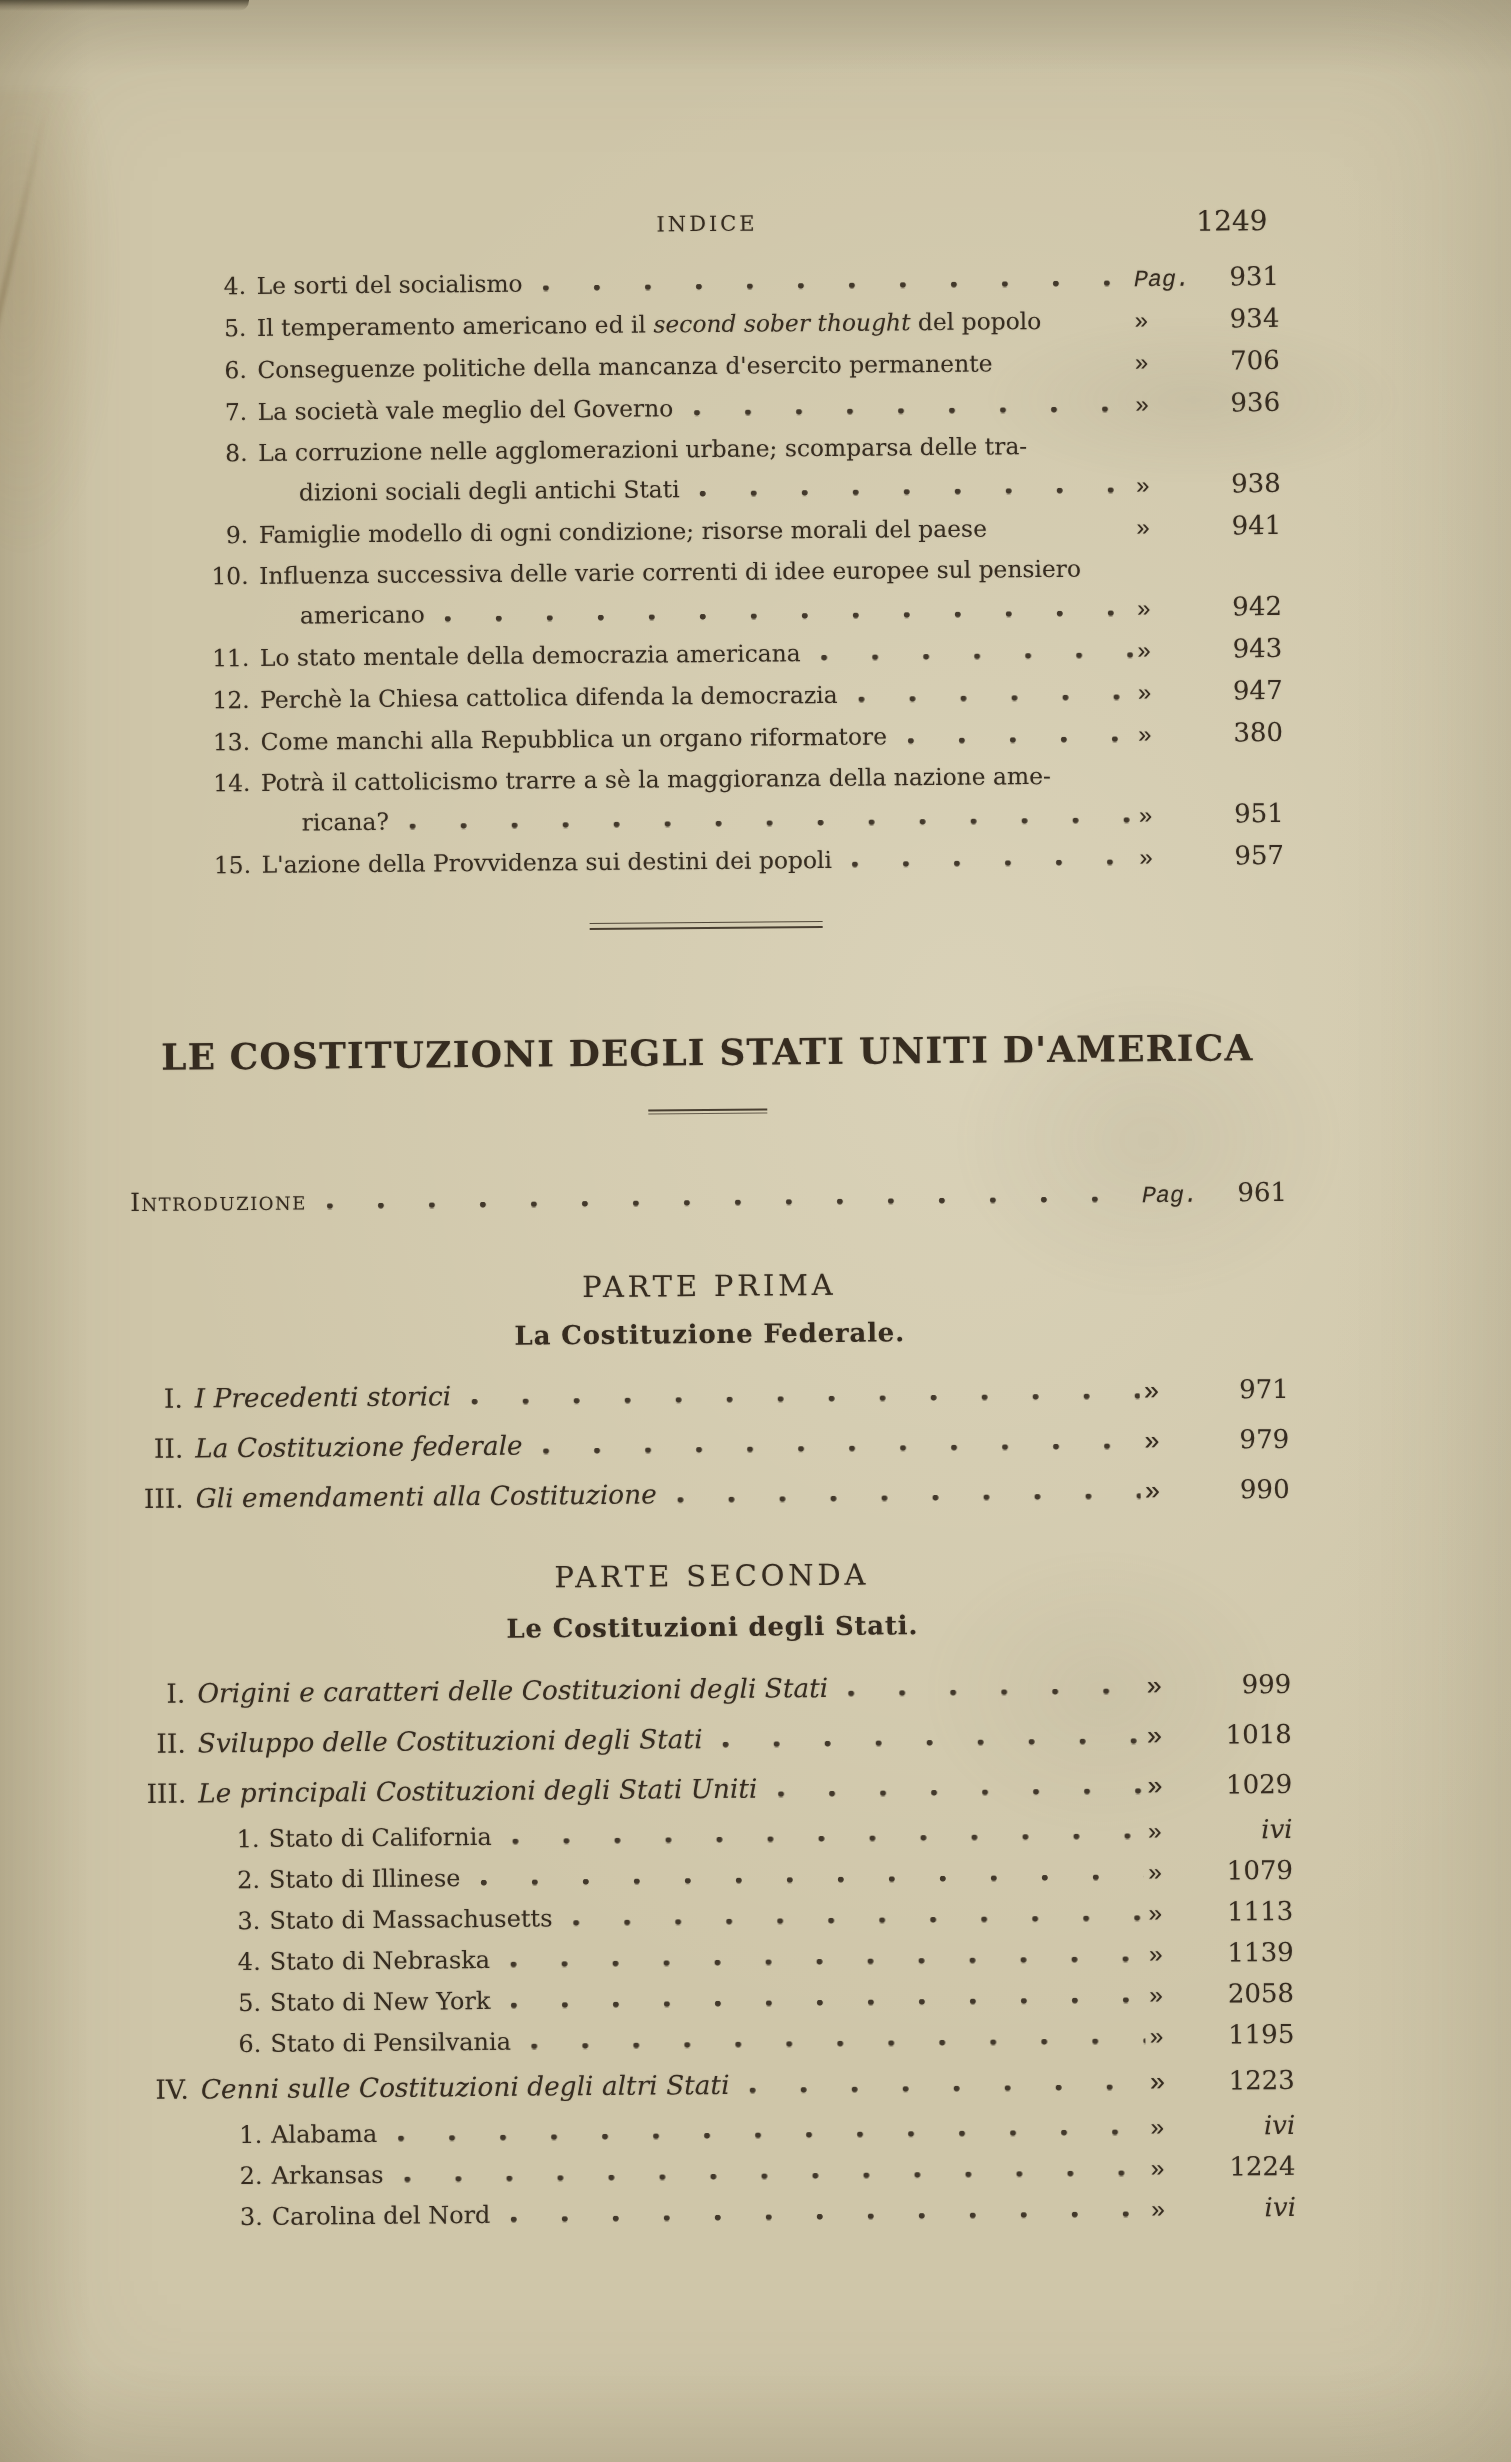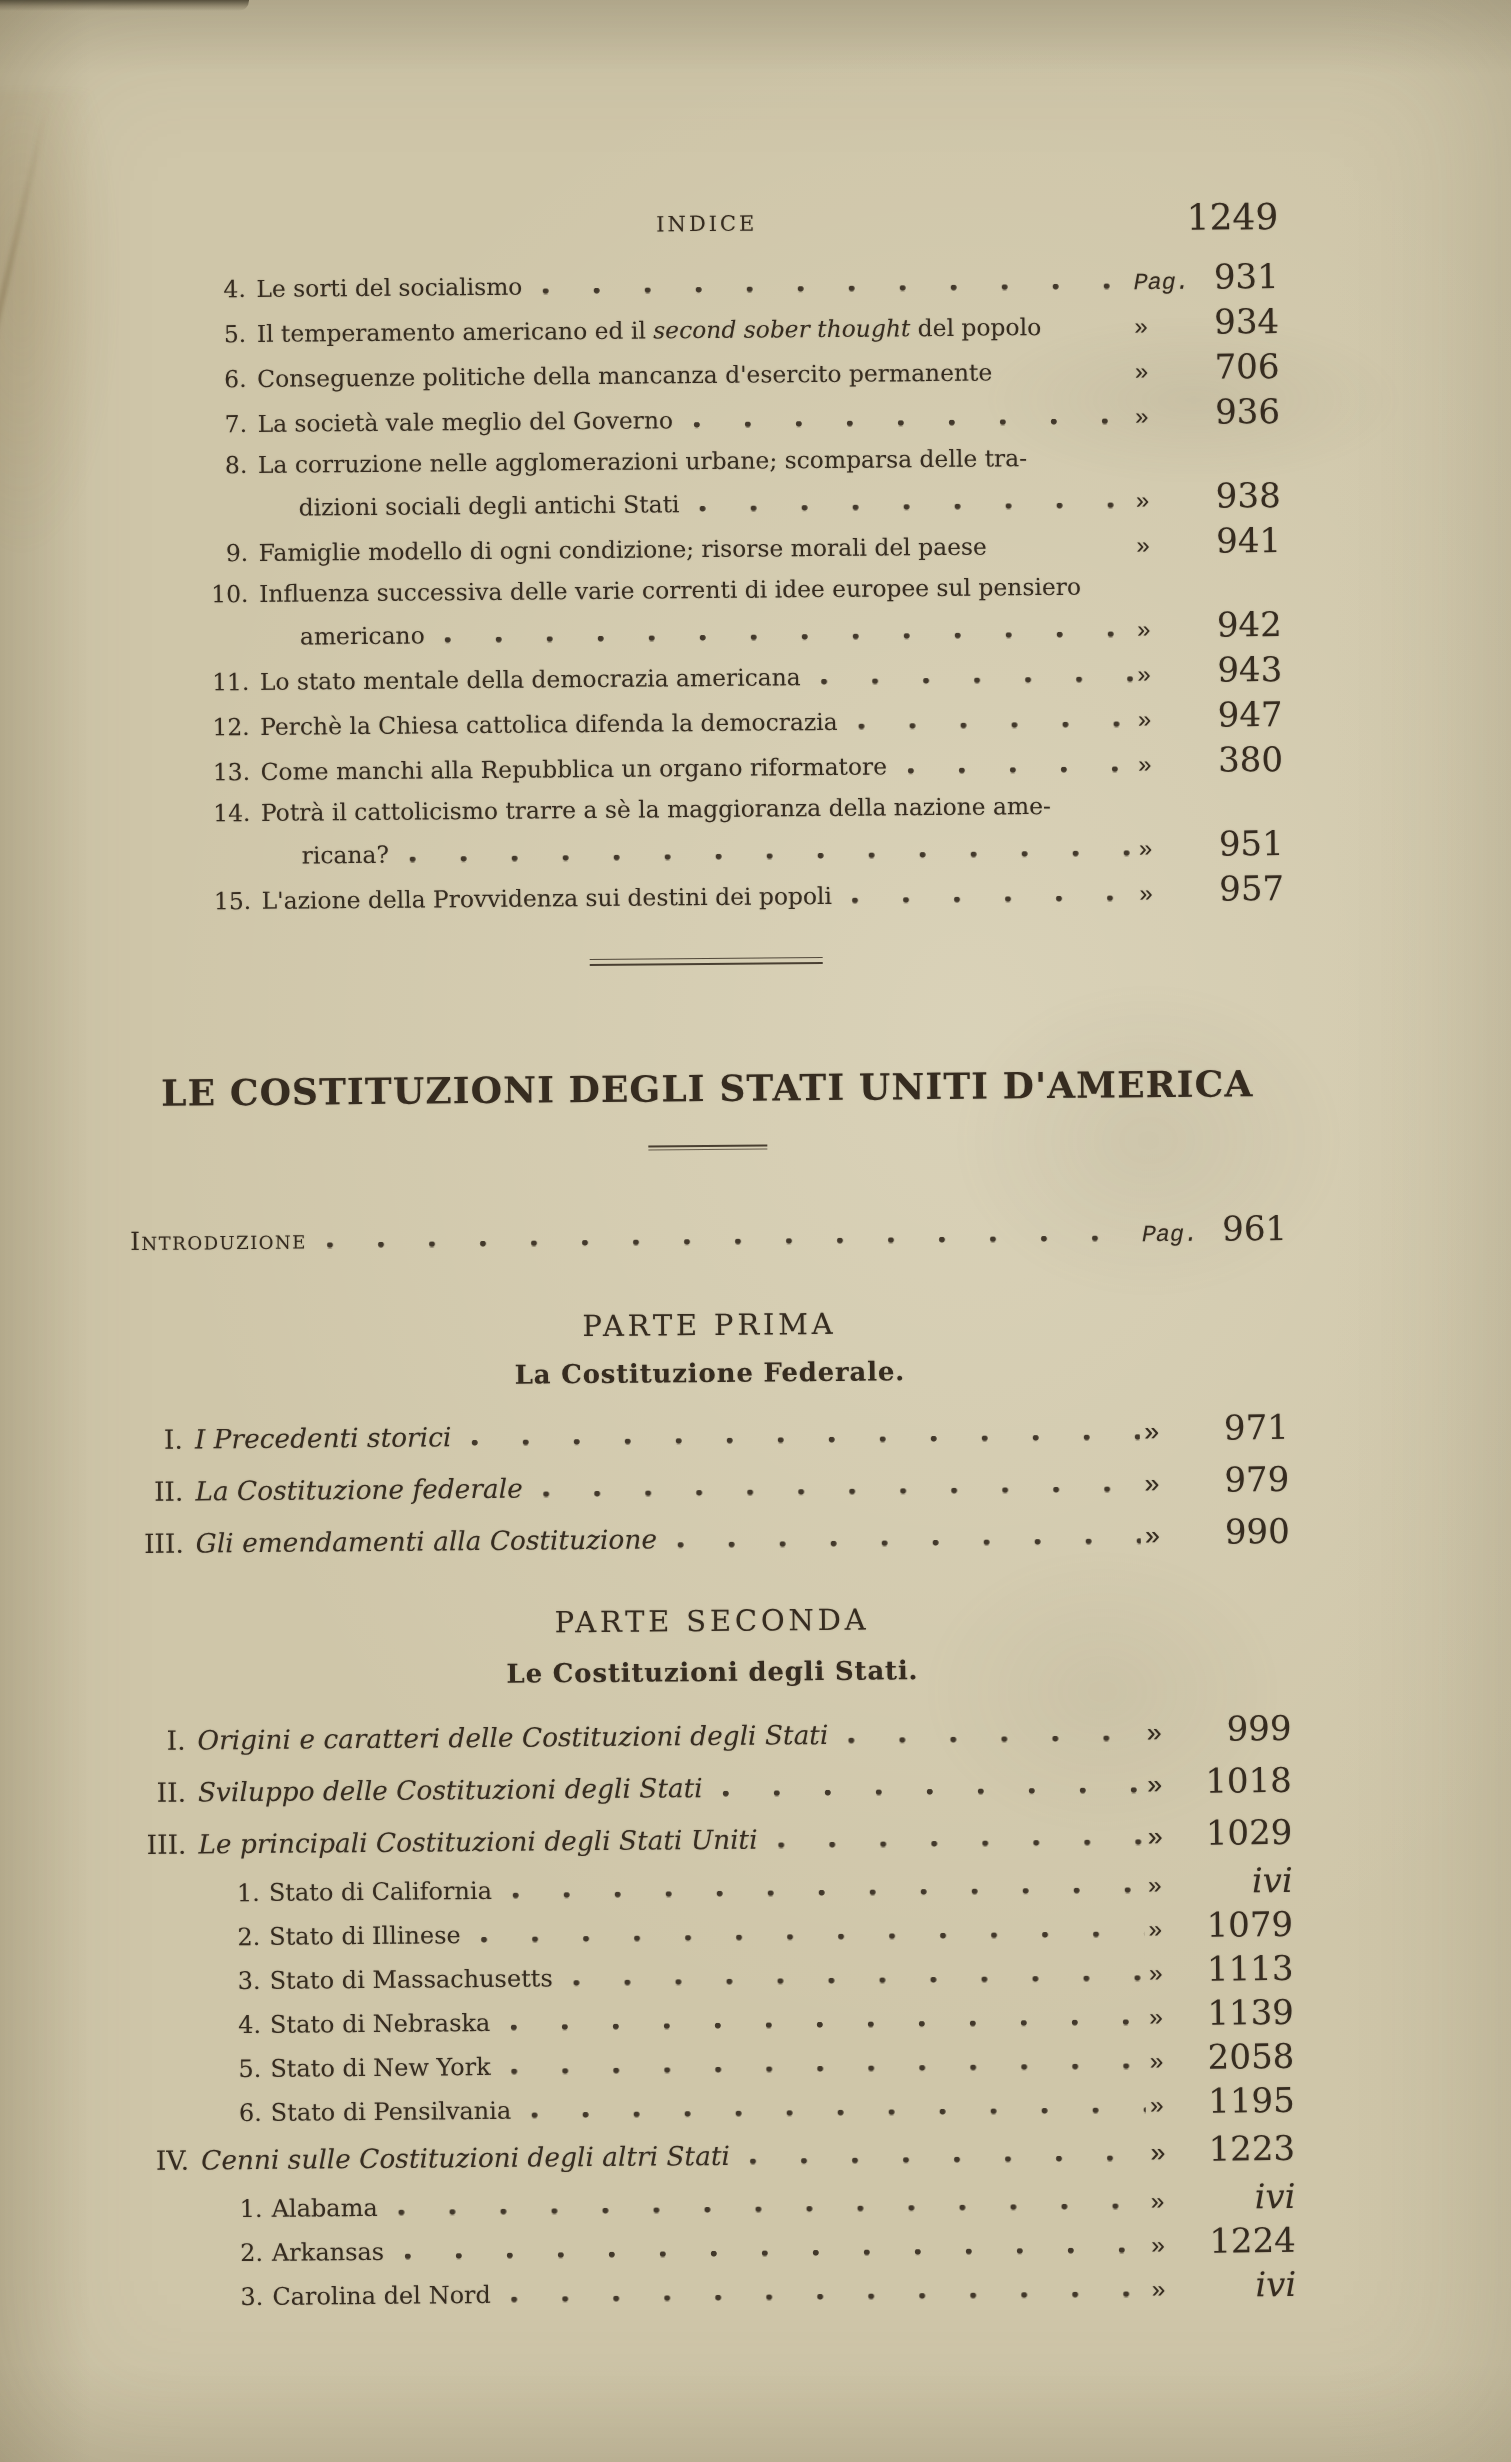--- a/index.html
+++ b/index.html
@@ -32,33 +32,33 @@
 
   .sheet{
     position:absolute;left:127px;top:0;width:1157px;
     transform:rotate(-0.5deg);transform-origin:50% 38%;
     text-shadow:0 0 1.5px rgba(54,44,32,.30);
   }
 
   .hdr{position:relative;height:236px;}
   .running{position:absolute;left:50%;bottom:0;transform:translateX(-50%);
     font-size:21px;letter-spacing:3px;margin-left:7px;}
-  .folio{position:absolute;right:0;bottom:-6px;font-size:36px;}
+  .folio{position:absolute;right:11px;bottom:-6px;font-size:28px;}
 
   .row{display:flex;align-items:baseline;font-size:23.4px;line-height:39px;}
   .txt{white-space:nowrap;}
   .it{font-style:italic;}
   .inum{flex:0 0 124px;text-align:right;padding-right:10.6px;}
   .cont{padding-left:175px;}
   .leader{flex:1 1 0;min-width:0;height:6px;margin:0 4.5px 0 13.6px;
     background:radial-gradient(circle at 3.8px 2.6px, rgba(54,44,32,.92) 2.5px, rgba(54,44,32,0) 3.4px);
     background-size:51px 6px;background-repeat:repeat-x;background-position:6px bottom;}
   .leader.blank{background:none;}
   .ref{flex:0 0 56px;font-family:Liberation Mono, monospace;}
-  .page{flex:0 0 89px;text-align:right;font-size:34px;}
+  .page{flex:0 0 89px;text-align:right;font-size:26px;}
 
   #index-list{margin-top:26px;}
 
   .divider{margin:39px auto 0;width:233px;height:6.8px;box-sizing:border-box;
     border-top:1.9px solid rgba(54,44,32,.82);border-bottom:2.6px solid rgba(54,44,32,.88);}
 
   h1.title{margin:101px 0 0;text-align:center;font-weight:bold;
     font-size:36px;line-height:45px;letter-spacing:1.1px;}
   .title-rule{margin:34px auto 0;width:119px;height:5.3px;box-sizing:border-box;
     border-top:2.6px solid rgba(54,44,32,.88);border-bottom:1.5px solid rgba(54,44,32,.70);}

